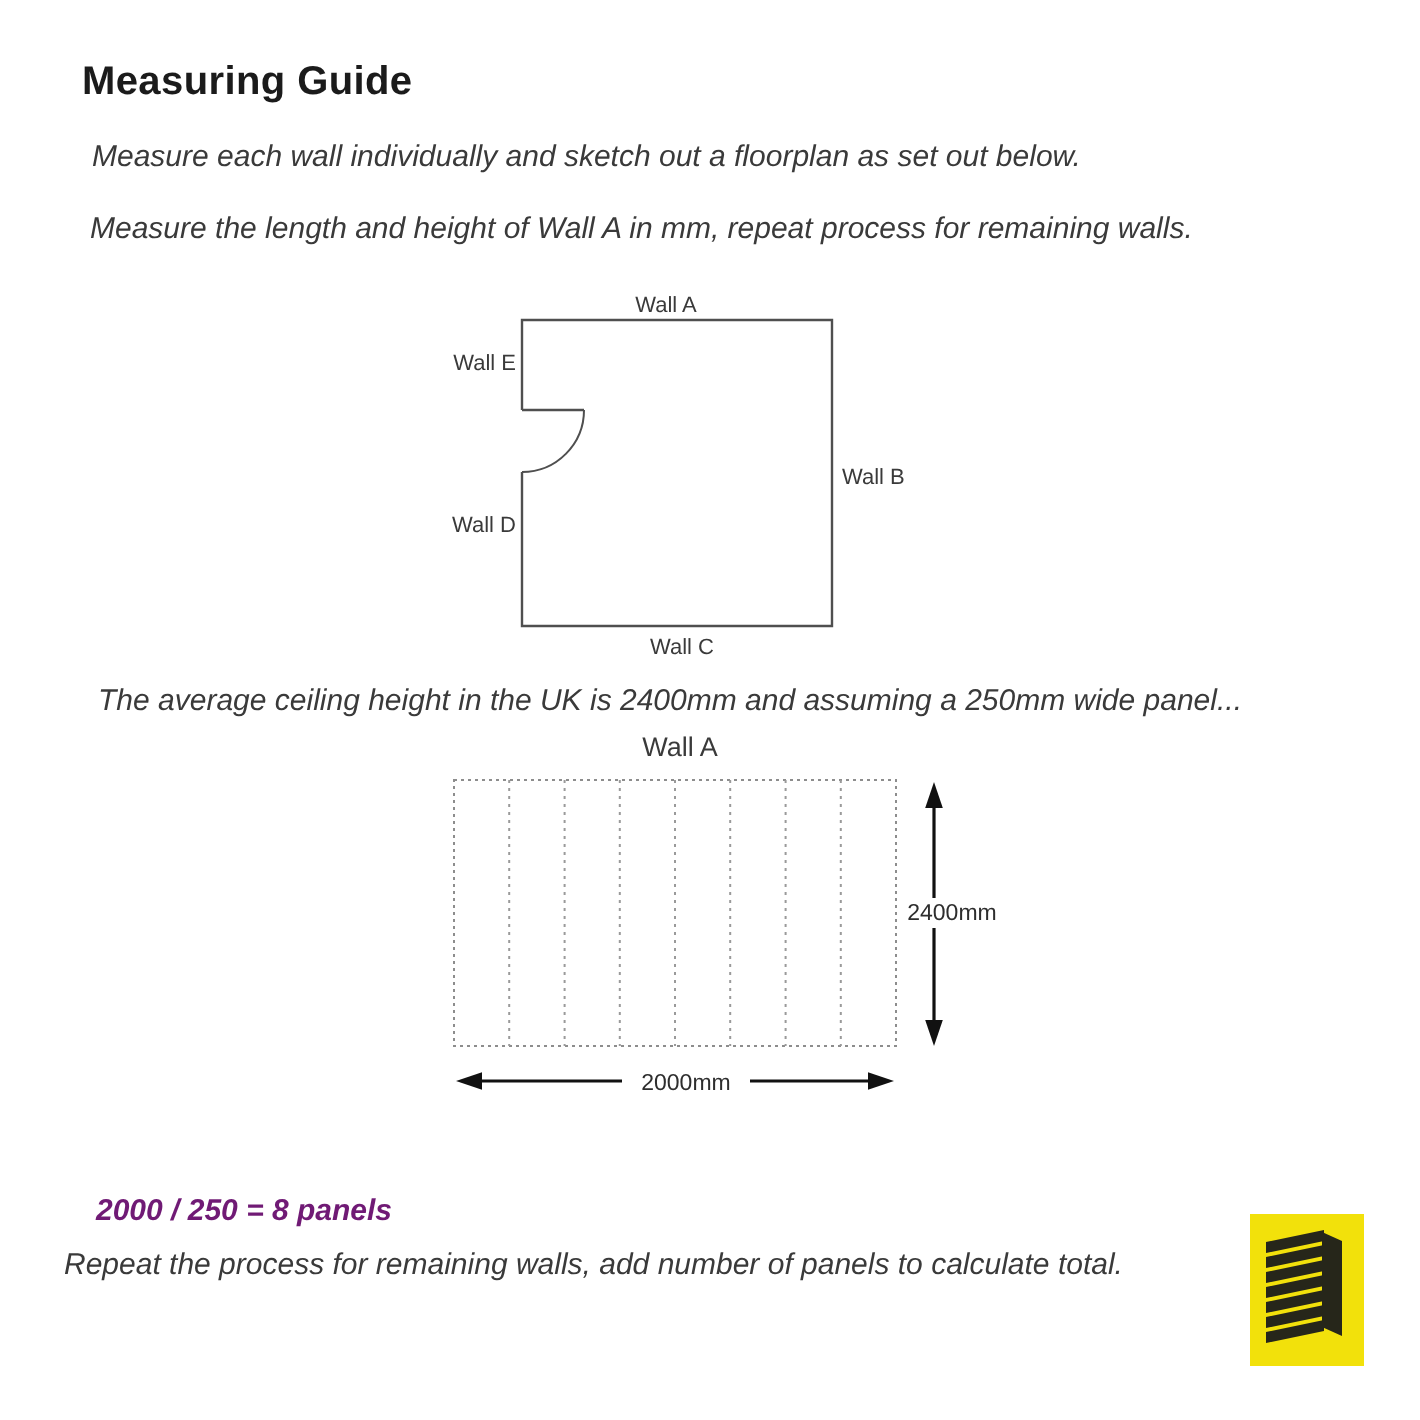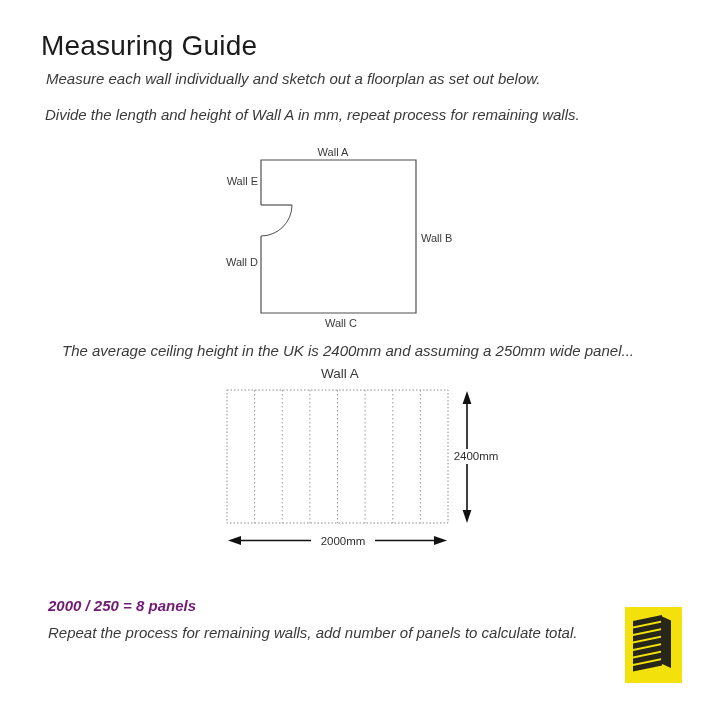--- a/index.html
+++ b/index.html
@@ -7,54 +7,54 @@
   body {
     width: 710px; height: 710px;
     font-family: "Liberation Sans", sans-serif;
     position: relative;
     overflow: hidden;
     color: #3a3a3a;
   }
   .page { position: absolute; inset: 0; background: #ffffff; }
   .page-title {
     position: absolute; left: 41px; top: 30px;
-    font-size: 28px; font-weight: normal; color: #1b1b1b;
+    font-size: 20px; font-weight: bold; color: #1b1b1b;
     letter-spacing: 0.2px;
   }
   .para {
     position: absolute;
     font-size: 15px; color: #3a3a3a;
     white-space: nowrap;
     font-style: italic;
   }
   .p1 { left: 46px; top: 70px; }
   .p2 { left: 45px; top: 106px; }
-  .p3 { left: 62px; top: 342px; }
+  .p3 { left: 49px; top: 342px; }
   .p4 { left: 48px; top: 574px; }
   .p4b { left: 48px; top: 597px; font-weight: bold; color: #701a75; }
-  .p5 { left: 48px; top: 624px; text-align: center; }
+  .p5 { left: 32px; top: 624px; text-align: center; }
 
   .floorplan-wrap { position: absolute; left: 200px; top: 141px; width: 280px; height: 198px; }
   .panelplan-wrap { position: absolute; left: 200px; top: 362px; width: 310px; height: 192px; }
   .logo-wrap { position: absolute; left: 625px; top: 607px; width: 57px; height: 76px; }
 
   svg { display: block; }
   .diagram-label { font-family: "Liberation Sans", sans-serif; font-size: 11px; fill: #3a3a3a; }
   .panel-title { font-family: "Liberation Sans", sans-serif; font-size: 13.5px; fill: #3a3a3a; }
   .dim-label { font-family: "Liberation Sans", sans-serif; font-size: 11.5px; fill: #2e2e2e; }
 </style>
 </head>
 <body>
 
 <div class="page">
 
   <div class="page-title">Measuring Guide</div>
 
   <div class="para p1">Measure each wall individually and sketch out a floorplan as set out below.</div>
-  <div class="para p2">Divide the length and height of Wall A in mm, repeat process for remaining walls.</div>
+  <div class="para p2">Measure the length and height of Wall A in mm, repeat process for remaining walls.</div>
 
   <div class="floorplan-wrap">
     <svg width="280" height="198" viewBox="0 0 280 198">
 
       <path d="M61,95 L61,172 L216,172 L216,19 L61,19 L61,64" fill="none" stroke="#4f4f4f" stroke-width="1.2"></path>
 
       <line x1="61" y1="64" x2="92" y2="64" stroke="#4f4f4f" stroke-width="1.2"></line>
 
       <path d="M92,64 A31,31 0 0 1 61,95" fill="none" stroke="#4f4f4f" stroke-width="1"></path>
       <text x="133" y="15" text-anchor="middle" class="diagram-label">Wall A</text>

